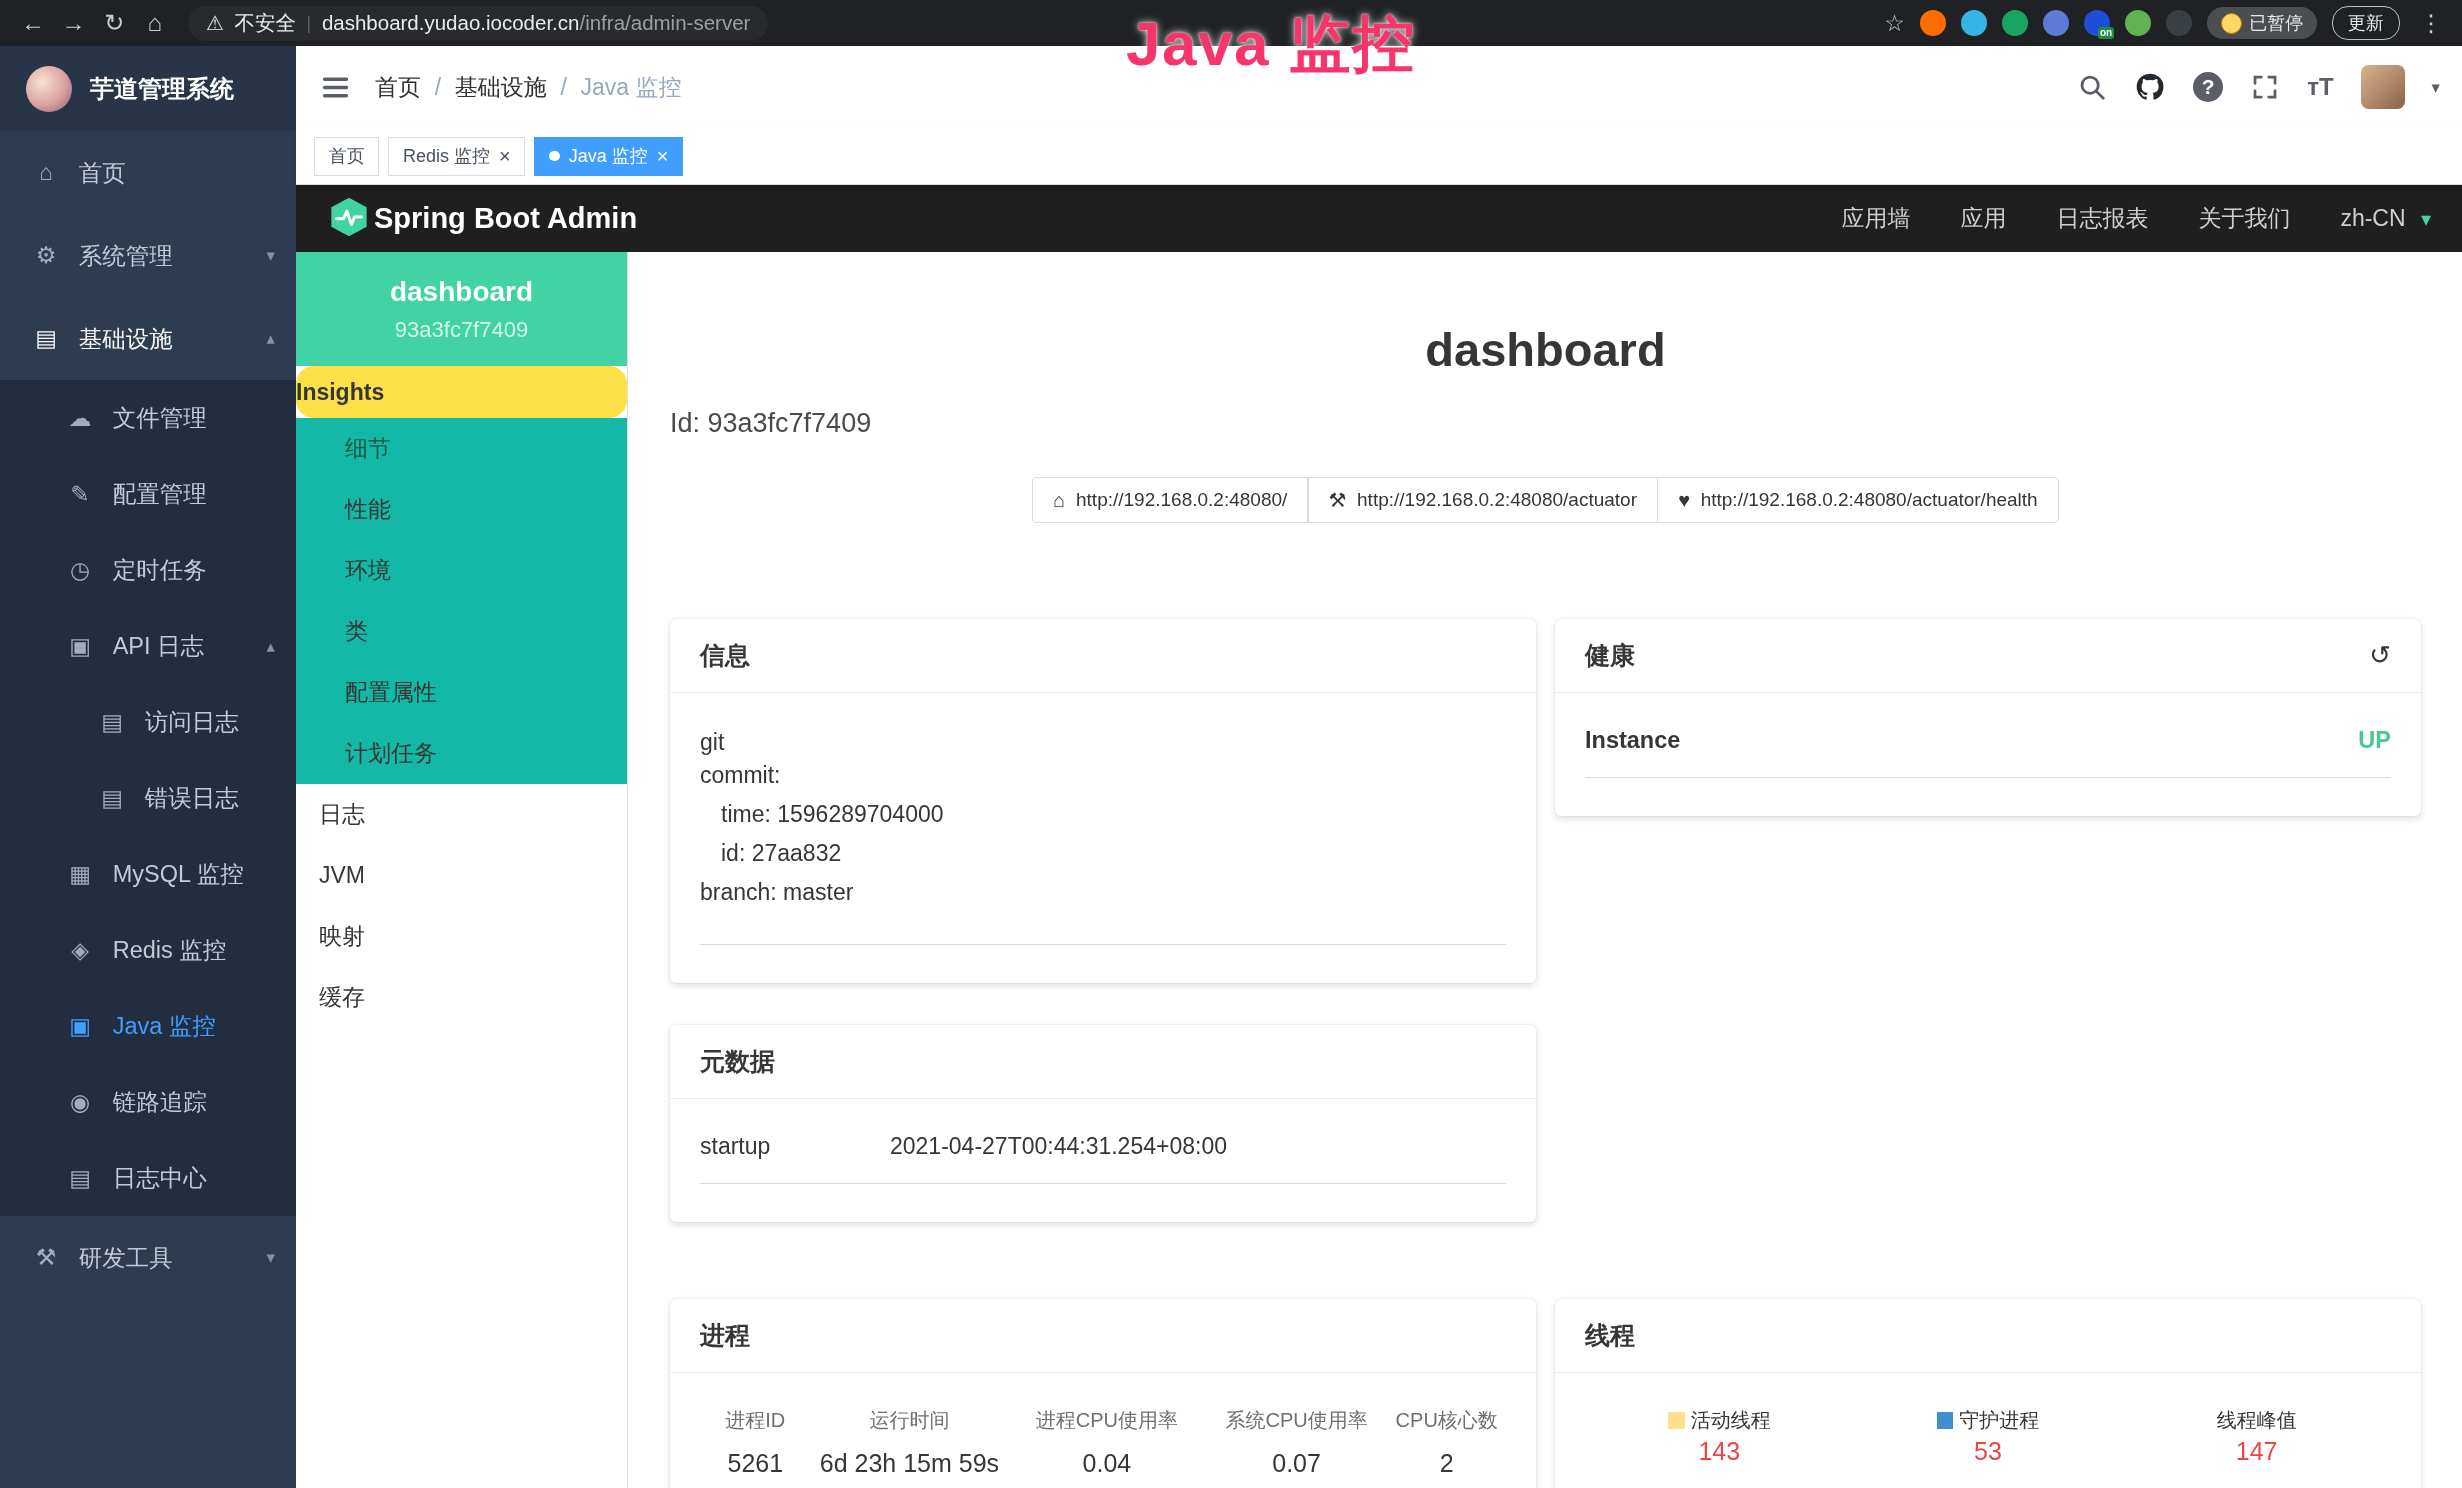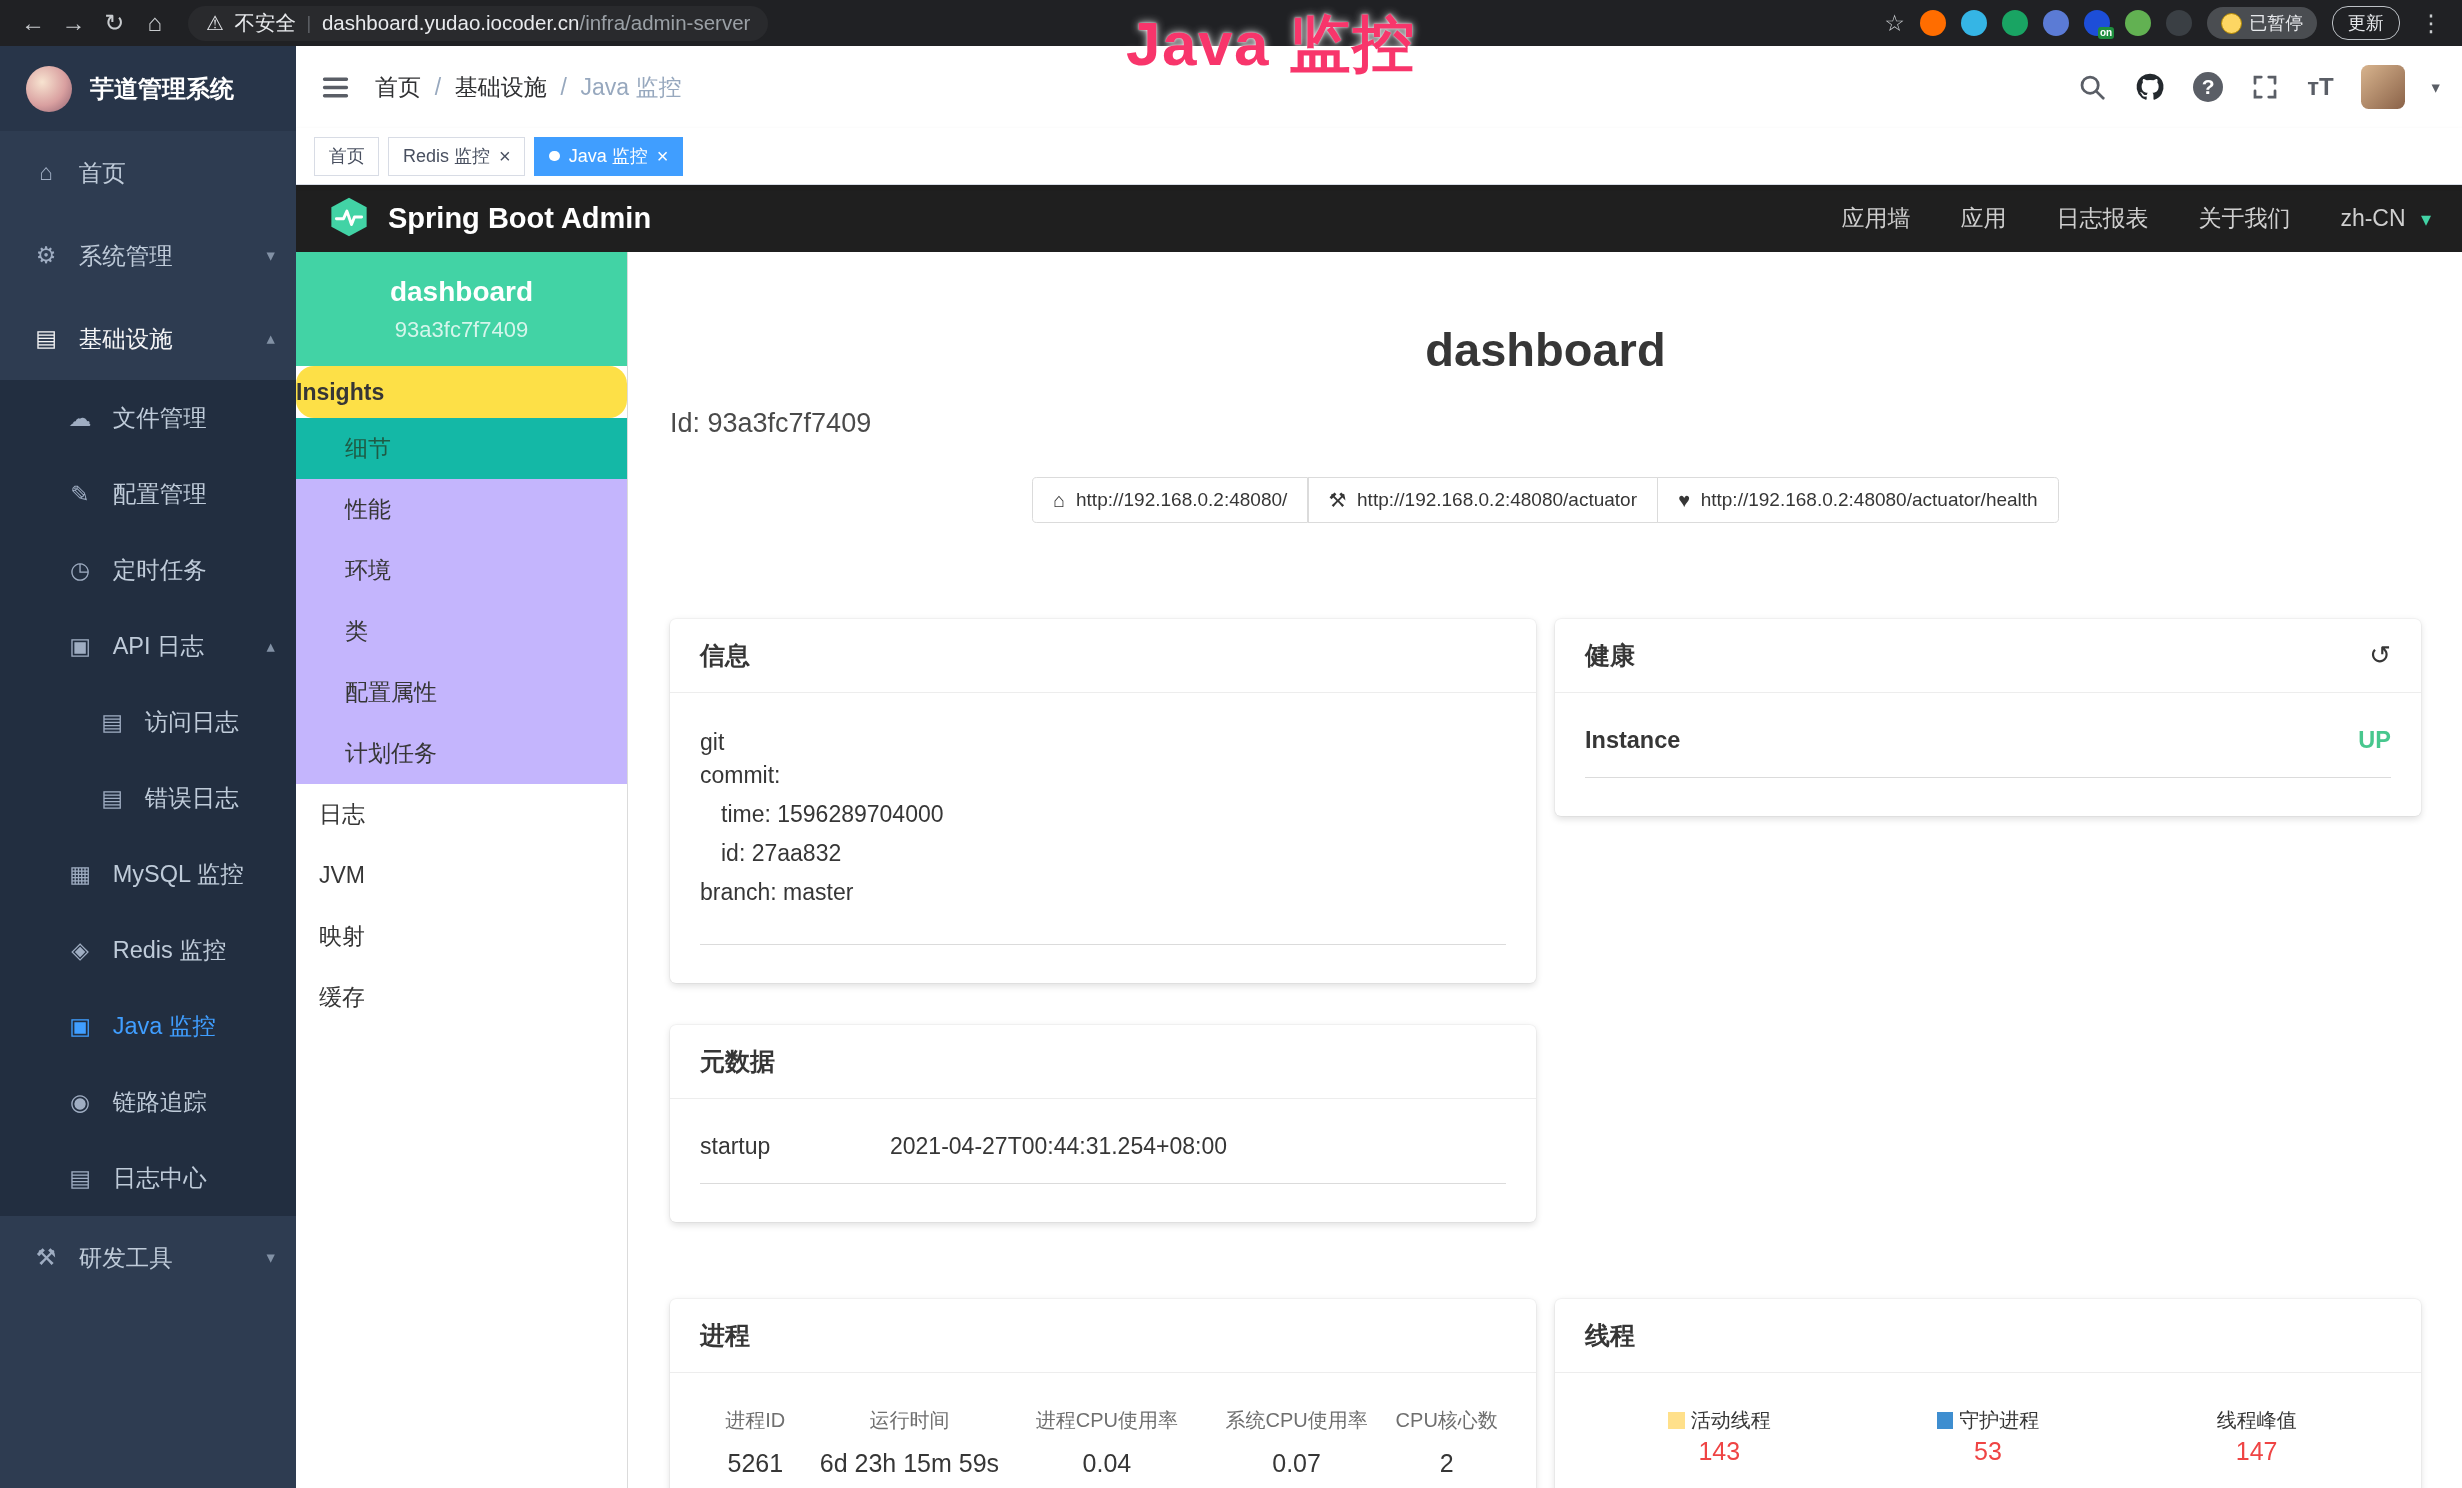--- a/index.html
+++ b/index.html
@@ -50,34 +50,34 @@
   .tt{font-size:24px;font-weight:bold;color:#5a5e66;}
   .avatar{width:44px;height:44px;border-radius:7.6px;background:linear-gradient(135deg,#d8b48e,#8a6248);}
   .av-caret{font-size:16.7px;color:#5a5e66;}
 
   .tags{height:56px;background:#fff;border-bottom:0.8px solid #d8dce5;box-shadow:0 1.5px 4.6px rgba(0,0,0,.08);display:flex;align-items:center;padding:0 18px;gap:9px;flex:none;position:relative;z-index:2;}
   .tag{height:39px;display:flex;align-items:center;gap:9px;padding:0 13.7px;border:0.8px solid #d8dce5;font-size:18px;color:#495060;background:#fff;cursor:pointer;box-sizing:border-box;}
   .tag.active{background:#409eff;border-color:#409eff;color:#fff;}
   .tag-dot{width:10.6px;height:10.6px;border-radius:50%;background:#fff;display:inline-block;font-size:0;}
   .tag-close{font-size:20px;line-height:1;}
 
-  .sba{height:67px;background:#1f1f1f;display:flex;align-items:center;padding:0 32px;gap:18px;color:#d9d9d9;flex:none;}
+  .sba{height:67px;background:#1f1f1f;display:flex;align-items:center;padding:0 32px;gap:4px;color:#d9d9d9;flex:none;}
   .sba-brand{color:#fff;font-size:29px;font-weight:bold;}
   .sba-nav{margin-left:auto;display:flex;gap:50px;font-size:23px;color:#cfcfcf;align-items:center;}
   .sba-nav-item{cursor:pointer;}
   .sba-caret{color:#42d3a5;font-size:20px;margin-left:9px;}
 
   .workspace{flex:1;display:flex;min-height:0;}
   .inst{width:331px;flex:none;border-right:0.8px solid #dbdbdb;display:flex;flex-direction:column;background:#fff;overflow:hidden;}
   .inst-head{background:#42d3a5;color:#fff;height:114px;flex:none;display:flex;flex-direction:column;justify-content:center;align-items:center;gap:9px;}
   .inst-name{font-size:28px;font-weight:bold;}
   .inst-id{font-size:22px;color:rgba(255,255,255,.78);}
   .inst-section{background:#fde047;font-size:23px;font-weight:bold;color:#363636;height:52px;display:flex;align-items:center;flex:none;border-radius:18px;}
   .inst-item{height:61px;display:flex;align-items:center;font-size:23px;color:#363636;cursor:pointer;flex:none;}
-  .inst-item.insight{background:#c4b5fd;padding-left:49px;}
+  .inst-item.insight{background:#14b8a6;padding-left:49px;}
   .inst-item.insight.active{background:#14b8a6;color:#1f5a44;}
   .inst-item.top{padding-left:23px;background:#fff;}
 
   .content{flex:1;overflow:hidden;padding:0 42px;box-sizing:border-box;background:#fff;}
   .page-title{margin-top:70px;text-align:center;font-size:47px;font-weight:600;color:#363636;}
   .page-sub{margin-top:13.7px;text-align:left;font-size:27px;color:#4a4a4a;}
   .linkbar{margin-top:38px;display:flex;justify-content:center;}
   .linkbtn{display:flex;align-items:center;gap:10.6px;height:44px;padding:0 20px;border:0.8px solid #dbdbdb;background:#fff;font-size:19px;color:#363636;margin-left:-0.8px;cursor:pointer;}
   .linkbtn:first-child{border-radius:4.6px 0 0 4.6px;margin-left:0;}
   .linkbtn:last-child{border-radius:0 4.6px 4.6px 0;}

